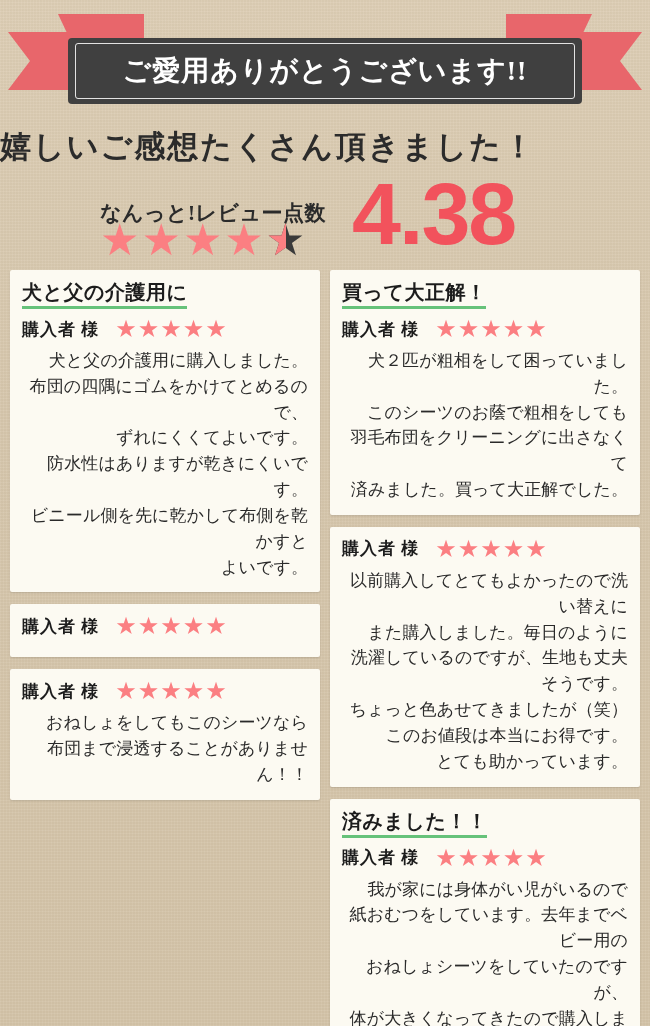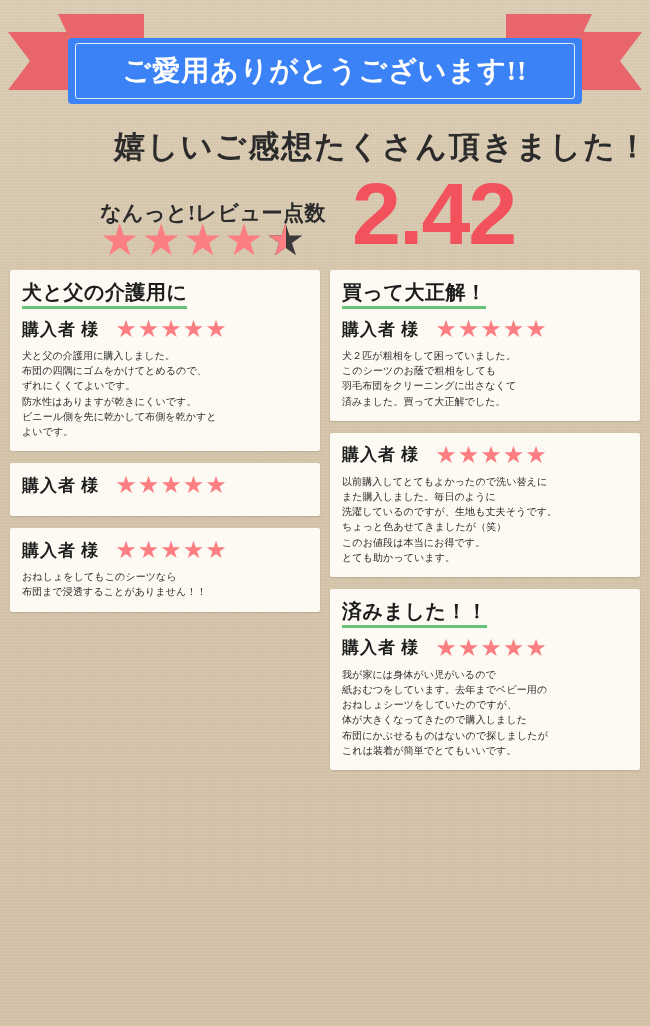--- a/index.html
+++ b/index.html
@@ -63,21 +63,21 @@
   .ribbon-notch.right {
     right: 58px;
     clip-path: polygon(0 0, 100% 0, 78% 100%, 0 100%);
   }
   .ribbon-main {
     position: absolute;
     top: 24px;
     left: 68px;
     right: 68px;
     height: 66px;
-    background: #3b82f6;
+    background: #404040;
     border-radius: 4px;
     display: flex;
     align-items: center;
     justify-content: center;
   }
   .ribbon-main::before {
     content: "";
     position: absolute;
     inset: 5px 7px;
     border: 1px solid rgba(255,255,255,0.85);
@@ -92,21 +92,21 @@
     font-family: "Liberation Serif", serif;
     white-space: nowrap;
   }
 
   
   .headline {
     position: absolute;
     top: 126px;
     left: 0;
     width: 650px;
-    text-align: right;
+    text-align: left;
     font-family: "Liberation Serif", serif;
     font-size: 31px;
     font-weight: bold;
     color: #2b2b2b;
     letter-spacing: 2px;
   }
 
   
   .score-block {
     position: absolute;
@@ -213,25 +213,26 @@
     color: #1c1c1c;
     letter-spacing: 1px;
     white-space: nowrap;
   }
   .reviewer-stars {
     display: flex;
     gap: 1px;
   }
   .card-body {
     font-family: "Liberation Sans", sans-serif;
-    font-size: 10px;
+    font-size: 17px;
     line-height: 1.52;
     color: #2a2a2a;
     white-space: pre-line;
     letter-spacing: 0.1px;
+    text-align: right;
   }
 </style>
 </head>
 <body>
 
 <div class="bg-texture"></div>
 
 <div class="ribbon-wrap">
   <div class="ribbon-tail left"></div>
   <div class="ribbon-tail right"></div>
@@ -246,21 +247,21 @@
 
 <div class="score-block">
   <div class="score-label">なんっと!レビュー点数</div>
   <div class="score-stars">
     <span class="star big">★</span>
     <span class="star big">★</span>
     <span class="star big">★</span>
     <span class="star big">★</span>
     <span class="star big half">★</span>
   </div>
-  <div class="score-number">2.42</div>
+  <div class="score-number">4.38</div>
 </div>
 
 <div class="columns">
 
   <div class="col">
 
     <div class="card">
       <div class="card-title">犬と父の介護用に</div>
       <div class="reviewer-row">
         <span class="reviewer-name">購入者 様</span>

